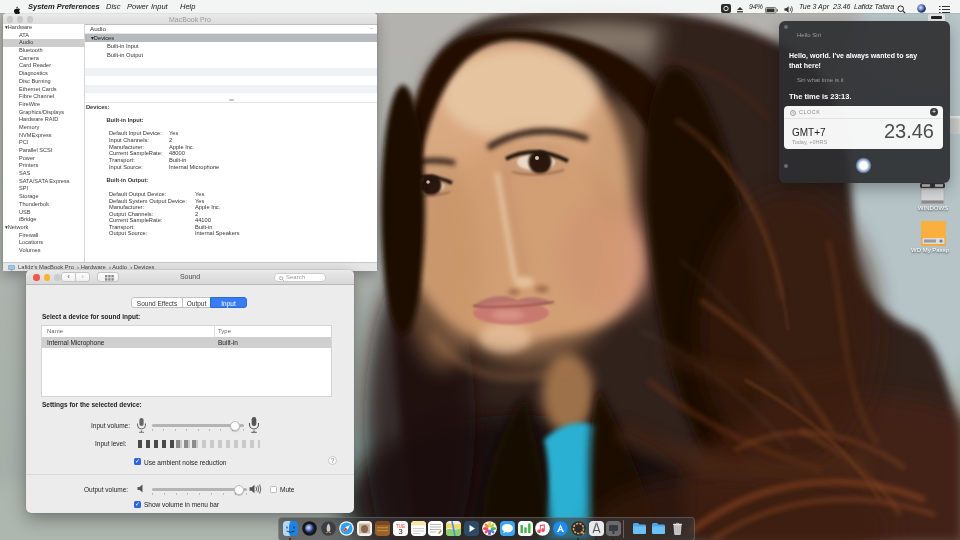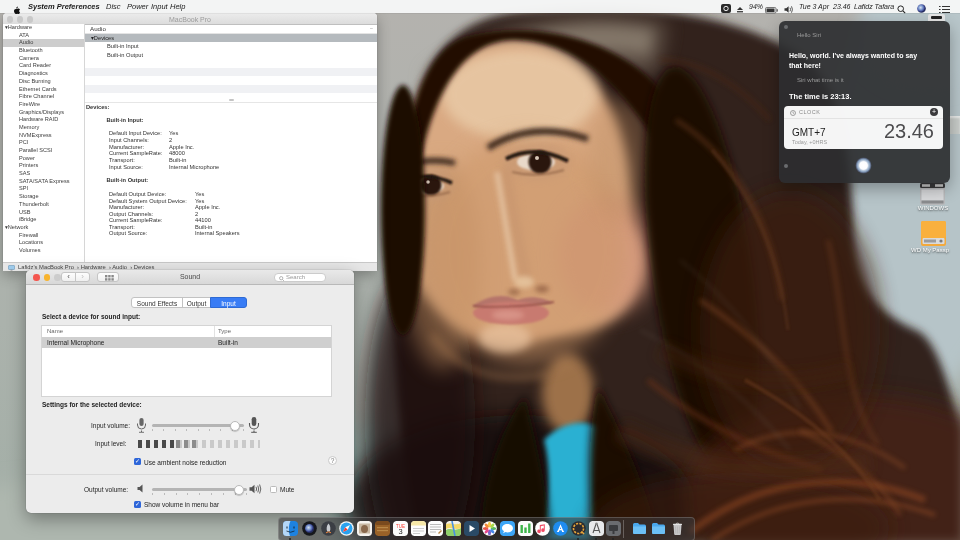--- a/index.html
+++ b/index.html
@@ -164,21 +164,21 @@
 <path d="M 745,380 C 800,410 850,450 880,500" stroke="#6b3a1e" stroke-width="4" fill="none" opacity="0.5" filter="url(#b1)"></path>
 </svg>
 <div id="menubar">
 <svg class="mi" style="left:12px;top:2.5px" width="9" height="9" viewBox="0 0 9 9">
         <path d="M4.6 2.2c.5-.7 1.3-.8 1.3-.8s.1.8-.4 1.4c-.5.7-1.2.8-1.2.8s-.2-.7.3-1.4zM4.5 3.9c.4 0 1-.4 1.8-.4.3 0 1.2.1 1.7.9-.9.6-.8 1.4-.8 1.6 0 1 .9 1.5.9 1.5s-.7 1.6-1.5 1.6c-.5 0-.7-.3-1.3-.3-.7 0-.9.3-1.4.3-.8 0-1.9-1.8-1.9-3.1 0-1.4.9-2.1 1.7-2.1.5 0 .8.4 .8 0z" fill="#111"></path>
       </svg>
 <div class="mi" style="left:28px;font-weight:bold;">System Preferences</div>
 <div class="mi" style="left:106px;">Disc</div>
 <div class="mi" style="left:127px;">Power</div>
 <div class="mi" style="left:151px;">Input</div>
-<div class="mi" style="left:170px;">Help</div>
+<div class="mi" style="left:180px;">Help</div>
 <svg class="mi" style="left:721px;top:2px" width="10" height="9" viewBox="0 0 10 9">
         <rect x="0" y="0" width="10" height="9" rx="2" fill="#2a2a2a"></rect>
         <circle cx="5" cy="4.5" r="2.2" fill="none" stroke="#fff" stroke-width="0.9"></circle>
       </svg>
 <svg class="mi" style="left:736px;top:2.5px" width="8" height="8" viewBox="0 0 8 8">
         <path d="M1 4.5 L4 1.5 L7 4.5 Z" fill="#333"></path>
         <rect x="1" y="5.6" width="6" height="1.3" fill="#333"></rect>
       </svg>
 <div class="mi" style="left:749px;font-size:7px;color:#222;">94%</div>
 <svg class="mi" style="left:765px;top:3.5px" width="13" height="7" viewBox="0 0 13 7">

